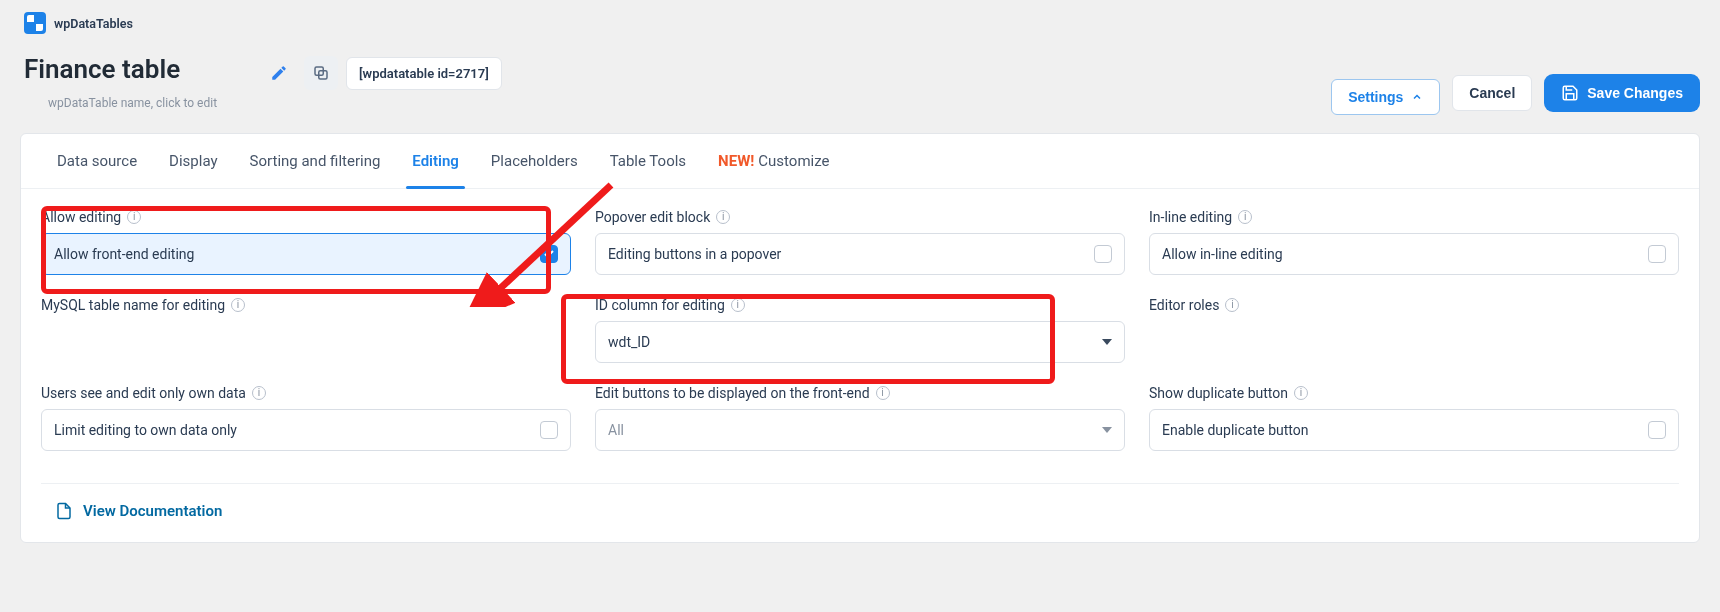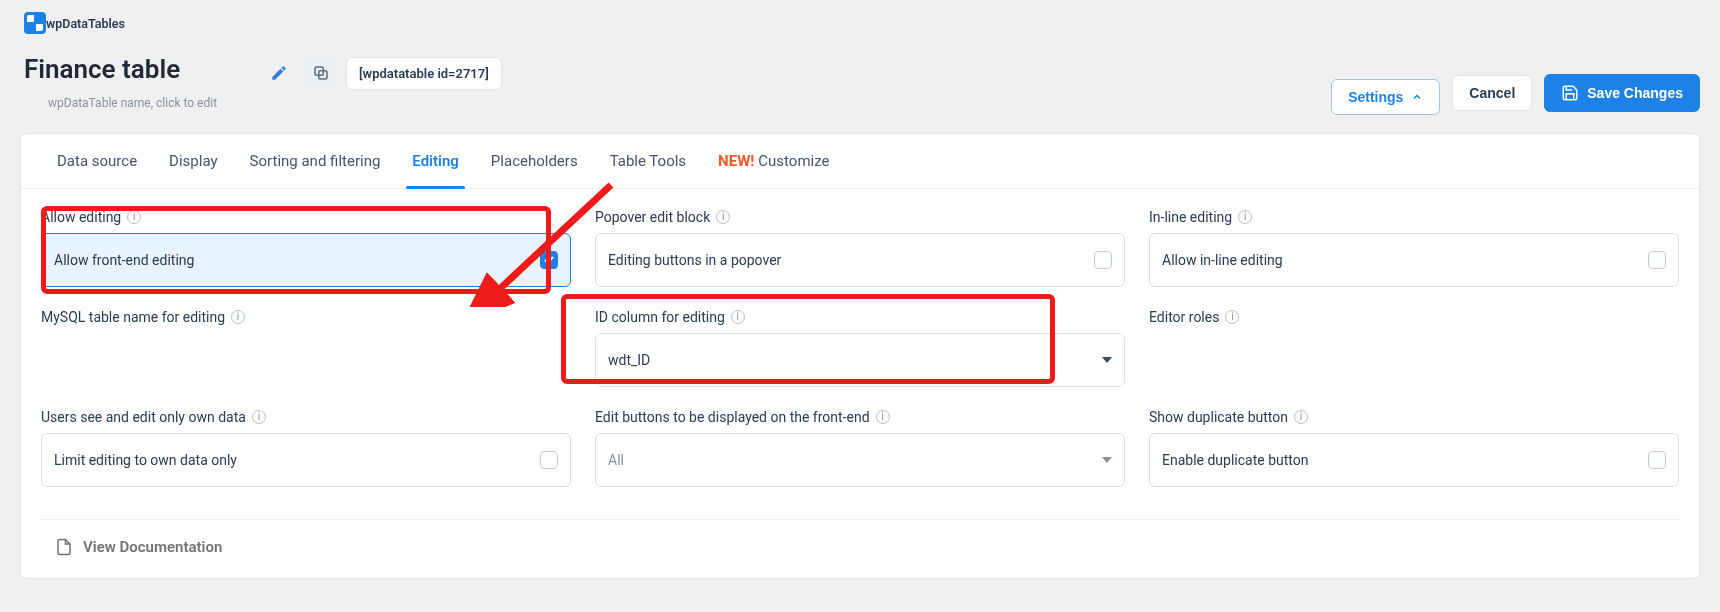--- a/index.html
+++ b/index.html
@@ -1,20 +1,20 @@
 <!DOCTYPE html>
 <html><head>
 <meta charset="utf-8">
 <style>
   * { box-sizing: border-box; margin: 0; padding: 0; }
   html, body { width: 1720px; height: 612px; font-family: -apple-system, BlinkMacSystemFont, "Segoe UI", Roboto, Arial, sans-serif; background: #f0f0f0; color: #1f2d3d; }
   .page { padding: 10px 20px 20px 20px; }
 
   
-  .brand-row { display: flex; align-items: center; padding: 2px 0 8px 4px; }
+  .brand-row { display: flex; align-items: center; gap: 8px; padding: 2px 0 8px 4px; }
   .brand-icon { width: 22px; height: 22px; border-radius: 4px; background: #1d82e8; position: relative; display: inline-block; }
   .brand-icon::before {
     content: ""; position: absolute; left: 3px; top: 3px; width: 16px; height: 16px;
     background:
       linear-gradient(#fff,#fff) 0 0 / 7px 7px no-repeat,
       linear-gradient(#fff,#fff) 9px 9px / 7px 7px no-repeat;
     border-radius: 2px;
   }
   .brand-text { font-size: 12.5px; font-weight: 600; color: #2a3b52; }
 
@@ -25,55 +25,55 @@
   .page-title { font-size: 26px; font-weight: 600; color: #212b36; }
   .title-hint { font-size: 12px; color: #8892a0; margin-left: 24px; }
   .title-tools { display: flex; align-items: center; gap: 8px; margin-top: 2px; }
   .icon-btn { width: 34px; height: 34px; border-radius: 6px; display: inline-flex; align-items: center; justify-content: center; color: #2f80ed; background: transparent; border: none; cursor: pointer; }
   .icon-btn.secondary { background: #edf0f3; color: #5a6b82; border-radius: 6px; }
   .shortcode-chip { background: #fff; border: 1px solid #e1e5ea; border-radius: 6px; padding: 8px 12px; font-size: 13px; font-weight: 600; color: #2a3b52; }
   .header-right { display: flex; align-items: center; gap: 12px; margin-top: 16px; }
   .btn { font-size: 14px; font-weight: 600; border-radius: 6px; padding: 9px 16px; cursor: pointer; display: inline-flex; align-items: center; gap: 8px; border: 1px solid transparent; }
   .btn.outline-primary { background: #fff; color: #1d82e8; border-color: #9cc6ef; margin-top: 9px; }
   .btn.outline-neutral { background: #fff; color: #2a3b52; border-color: #e1e5ea; }
-  .btn.primary { background: #1d82e8; color: #fff; }
+  .btn.primary { background: #1d82e8; color: #fff; border-radius: 9px; }
 
   
   .card { background: #fff; border: 1px solid #e3e6ea; border-radius: 6px; margin-top: 12px; padding: 0 0 18px 0; }
   .tabs { display: flex; gap: 28px; padding: 0 34px; border-bottom: 1px solid #edf0f3; }
   .tab { padding: 18px 2px; font-size: 15px; color: #475569; cursor: pointer; position: relative; }
   .tab.active { color: #1d82e8; font-weight: 600; }
   .tab.active::after { content: ""; position: absolute; left: -4px; right: -4px; bottom: -1px; height: 3px; background: #1d82e8; border-radius: 2px; }
   .tab .new-badge { color: #f1592a; font-weight: 700; margin-right: 4px; }
 
   
   .content { padding: 20px 20px 4px 20px; position: relative; }
   .grid { display: grid; grid-template-columns: 1fr 1fr 1fr; column-gap: 24px; row-gap: 22px; }
   .cell { display: flex; flex-direction: column; gap: 8px; }
   .label { font-size: 14px; color: #2a3b52; display: flex; align-items: center; gap: 6px; }
   .info-icon { width: 14px; height: 14px; border: 1px solid #b8c0cc; border-radius: 50%; color: #8892a0; font-size: 10px; line-height: 12px; text-align: center; display: inline-block; }
-  .control { height: 54px; border: 1px solid #d9dee5; border-radius: 6px; background: #fff; display: flex; align-items: center; padding: 0 12px; font-size: 14px; color: #2a3b52; }
+  .control { height: 42px; border: 1px solid #d9dee5; border-radius: 6px; background: #fff; display: flex; align-items: center; padding: 0 12px; font-size: 14px; color: #2a3b52; }
   .control .spacer { flex: 1; }
   .control.disabled { background: #f1f3f6; color: #6b7685; }
   .control.select .caret { margin-left: 8px; }
   .control.checkbox { justify-content: space-between; }
   .control.checkbox.selected { background: #e9f3ff; border-color: #1d82e8; }
   .chk { width: 18px; height: 18px; border: 1px solid #c3cad4; border-radius: 4px; background: #fff; display: inline-flex; align-items: center; justify-content: center; }
   .chk.checked { background: #1d82e8; border-color: #1d82e8; color: #fff; }
   .caret-down { width: 0; height: 0; border-left: 5px solid transparent; border-right: 5px solid transparent; border-top: 6px solid #3a4a5e; display: inline-block; }
 
   
   .frame { position: absolute; border: 5px solid #ef1b1b; border-radius: 6px; pointer-events: none; }
 
   
   .arrow { position: absolute; left: 440px; top: -12px; width: 170px; height: 130px; pointer-events: none; }
 
   
   .divider { height: 1px; background: #edf0f3; margin: 28px 20px 0 20px; }
-  .doc-link { display: inline-flex; align-items: center; gap: 10px; padding: 18px 0 0 34px; color: #737373; font-size: 15px; font-weight: 600; cursor: pointer; }
+  .doc-link { display: inline-flex; align-items: center; gap: 10px; padding: 18px 0 0 34px; color: #0369a1; font-size: 15px; font-weight: 600; cursor: pointer; }
 
   
   svg.ic { width: 18px; height: 18px; display: block; }
 </style>
 </head>
 <body>
 
 <div class="page">
 
   <div class="brand-row">

